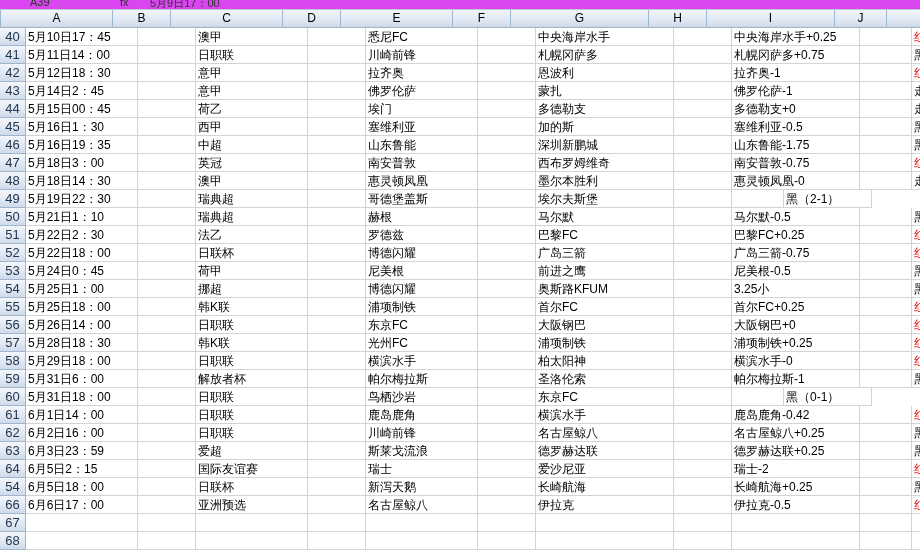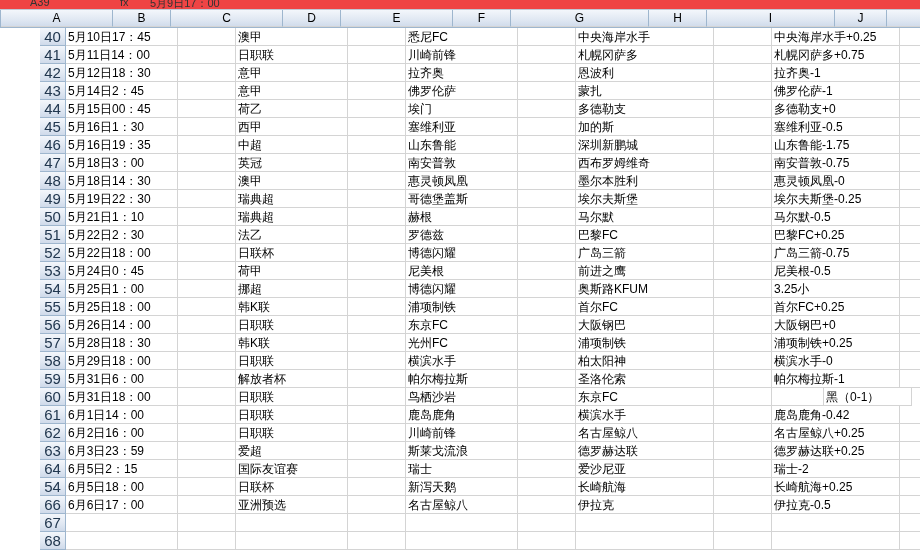--- a/index.html
+++ b/index.html
@@ -11,21 +11,21 @@
     font-family: "Liberation Sans", sans-serif;
   }
   #app {
     width: 920px; height: 551px;
     position: relative;
     background: #ffffff;
   }
   
   .formula-strip {
     height: 10px;
-    background: #ef4444;
+    background: #d946ef;
     position: relative;
     border-bottom: 1px solid #c0c8d4;
     overflow: hidden;
   }
   .formula-strip .fx-name {
     position: absolute;
     left: 30px; top: -4px;
     font-size: 11px;
     color: #333;
   }
@@ -74,24 +74,23 @@
     font-size: 12px;
   }
   .rowhead {
     width: 26px;
     background: linear-gradient(to bottom, #f3f6fb 0%, #dfe7f2 60%, #cfdaea 100%);
     border-right: 1px solid #9eb6ce;
     border-bottom: 1px solid #9eb6ce;
     display: flex;
     align-items: center;
     justify-content: center;
-    font-size: 15px;
+    font-size: 13px;
     color: #21374f;
     flex: 0 0 26px;
-    margin-left: 40px;
   }
   .cell {
     border-right: 1px solid #d4d4d4;
     border-bottom: 1px solid #d4d4d4;
     padding: 0 2px;
     white-space: nowrap;
     overflow: hidden;
     display: flex;
     align-items: center;
     line-height: 1;
@@ -270,21 +269,20 @@
       <div class="row">
         <div class="rowhead">49</div>
         <div class="cell c-A">5月19日22：30</div>
         <div class="cell c-B"></div>
         <div class="cell c-C">瑞典超</div>
         <div class="cell c-D"></div>
         <div class="cell c-E">哥德堡盖斯</div>
         <div class="cell c-F"></div>
         <div class="cell c-G">埃尔夫斯堡</div>
         <div class="cell c-H"></div>
-        <div class="cell c-I">埃尔夫斯堡-0.25</div>
         <div class="cell c-J"></div>
         <div class="cell c-K">黑（2-1）</div>
       </div>
       <div class="row">
         <div class="rowhead">50</div>
         <div class="cell c-A">5月21日1：10</div>
         <div class="cell c-B"></div>
         <div class="cell c-C">瑞典超</div>
         <div class="cell c-D"></div>
         <div class="cell c-E">赫根</div>

